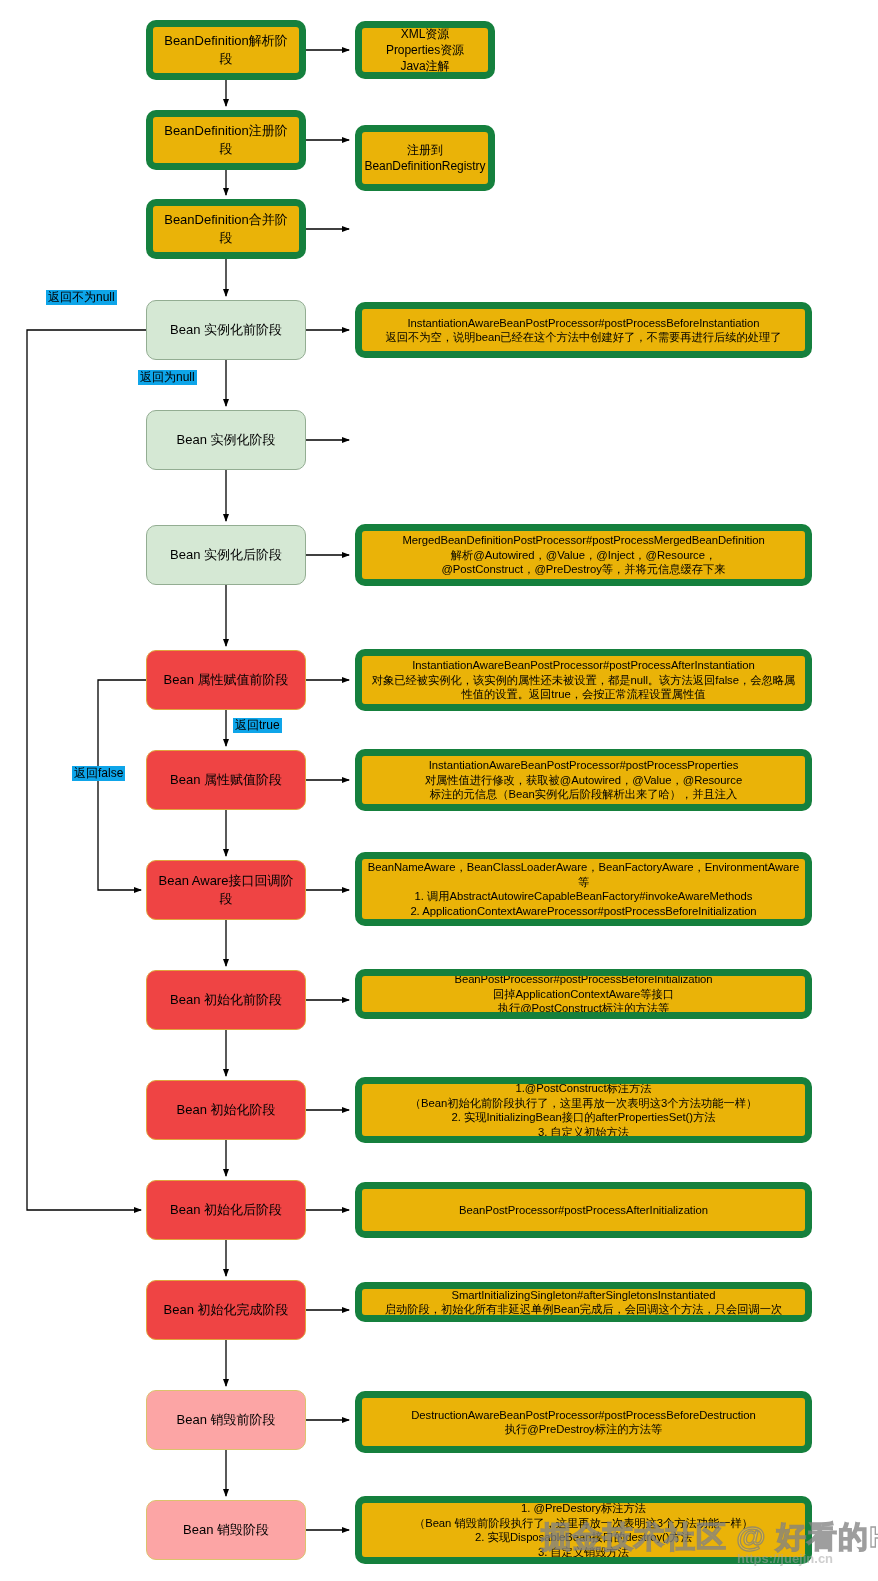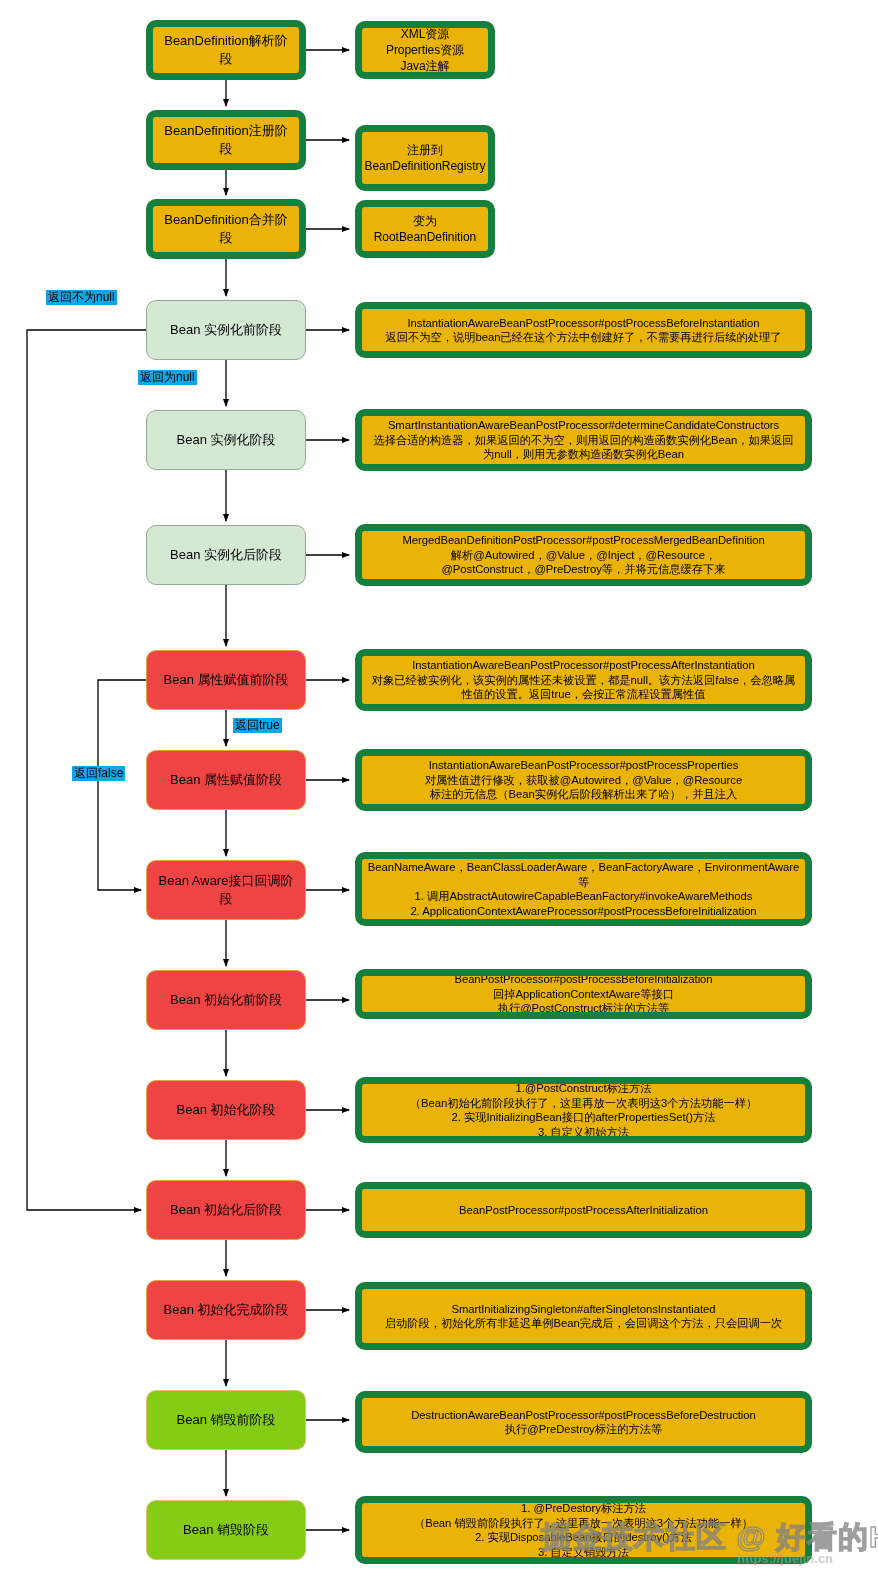--- a/index.html
+++ b/index.html
@@ -12,21 +12,21 @@
     position:absolute;box-sizing:border-box;border-radius:10px;
     display:flex;align-items:center;justify-content:center;text-align:center;
     overflow:hidden;
   }
   .stage{left:146px;width:160px;height:60px;font-size:13px;padding:12px 6px;}
   .detail{left:355px;width:457px;font-size:11.3px;line-height:14.5px;letter-spacing:-0.05px;padding:2px 5px;white-space:pre-line;}
   .detail.narrow{width:140px;font-size:12px;line-height:16px;}
   .blue  {background:#eab308;border:7px solid #15803d;}
   .green {background:#d5e8d4;border:1px solid #93ad92;}
   .orange{background:#ef4444;border:1.3px solid #e0a43c;}
-  .yellow{background:#84cc16;border:1.3px solid #dcc26c;}
+  .yellow{background:#fca5a5;border:1.3px solid #dcc26c;}
   .edge-label{position:absolute;font-size:12px;line-height:15px;background:#0ea5e9;padding:0 2px;white-space:nowrap;}
   .watermark{
     position:absolute;left:541px;top:1517px;width:337px;font-size:30px;font-weight:bold;
     letter-spacing:1px;color:rgba(255,255,255,0.12);
     -webkit-text-stroke:1.3px rgba(125,125,125,0.75);
     white-space:nowrap;z-index:5;
   }
   .watermark-url{
     position:absolute;left:697px;top:1551px;font-size:13px;font-weight:bold;
     color:rgba(165,165,165,0.55);z-index:5;white-space:nowrap;margin-left:40px;
@@ -85,31 +85,26 @@
   <div class="box stage blue" style="top:20px">BeanDefinition解析阶段</div>
   <div class="box detail narrow blue" style="top:21px;height:58px">XML资源
 Properties资源
 Java注解</div>
 
   <div class="box stage blue" style="top:110px">BeanDefinition注册阶段</div>
   <div class="box detail narrow blue" style="top:125px;height:66px">注册到
 BeanDefinitionRegistry</div>
 
   <div class="box stage blue" style="top:199px">BeanDefinition合并阶段</div>
-  <div class="box detail narrow blue" style="top:200px;height:58px">变为
-RootBeanDefinition</div>
 
   <div class="box stage green" style="top:300px">Bean 实例化前阶段</div>
   <div class="box detail blue" style="top:302px;height:56px">InstantiationAwareBeanPostProcessor#postProcessBeforeInstantiation
 返回不为空，说明bean已经在这个方法中创建好了，不需要再进行后续的处理了</div>
 
   <div class="box stage green" style="top:410px">Bean 实例化阶段</div>
-  <div class="box detail blue" style="top:409px;height:62px">SmartInstantiationAwareBeanPostProcessor#determineCandidateConstructors
-选择合适的构造器，如果返回的不为空，则用返回的构造函数实例化Bean，如果返回
-为null，则用无参数构造函数实例化Bean</div>
 
   <div class="box stage green" style="top:525px">Bean 实例化后阶段</div>
   <div class="box detail blue" style="top:524px;height:62px">MergedBeanDefinitionPostProcessor#postProcessMergedBeanDefinition
 解析@Autowired，@Value，@Inject，@Resource，
 @PostConstruct，@PreDestroy等，并将元信息缓存下来</div>
 
   <div class="box stage orange" style="top:650px">Bean 属性赋值前阶段</div>
   <div class="box detail blue" style="top:649px;height:62px">InstantiationAwareBeanPostProcessor#postProcessAfterInstantiation
 对象已经被实例化，该实例的属性还未被设置，都是null。该方法返回false，会忽略属
 性值的设置。返回true，会按正常流程设置属性值</div>
@@ -134,21 +129,21 @@
   <div class="box stage orange" style="top:1080px">Bean 初始化阶段</div>
   <div class="box detail blue" style="top:1077px;height:66px">1.@PostConstruct标注方法
 （Bean初始化前阶段执行了，这里再放一次表明这3个方法功能一样）
 2. 实现InitializingBean接口的afterPropertiesSet()方法
 3. 自定义初始方法</div>
 
   <div class="box stage orange" style="top:1180px">Bean 初始化后阶段</div>
   <div class="box detail blue" style="top:1182px;height:56px">BeanPostProcessor#postProcessAfterInitialization</div>
 
   <div class="box stage orange" style="top:1280px">Bean 初始化完成阶段</div>
-  <div class="box detail blue" style="top:1282px;height:68px">SmartInitializingSingleton#afterSingletonsInstantiated
+  <div class="box detail blue" style="top:1282px;height:40px">SmartInitializingSingleton#afterSingletonsInstantiated
 启动阶段，初始化所有非延迟单例Bean完成后，会回调这个方法，只会回调一次</div>
 
   <div class="box stage yellow" style="top:1390px">Bean 销毁前阶段</div>
   <div class="box detail blue" style="top:1391px;height:62px">DestructionAwareBeanPostProcessor#postProcessBeforeDestruction
 执行@PreDestroy标注的方法等</div>
 
   <div class="box stage yellow" style="top:1500px">Bean 销毁阶段</div>
   <div class="box detail blue" style="top:1496px;height:68px">1. @PreDestory标注方法
 （Bean 销毁前阶段执行了，这里再放一次表明这3个方法功能一样）
 2. 实现DisposableBean接口的destroy()方法

